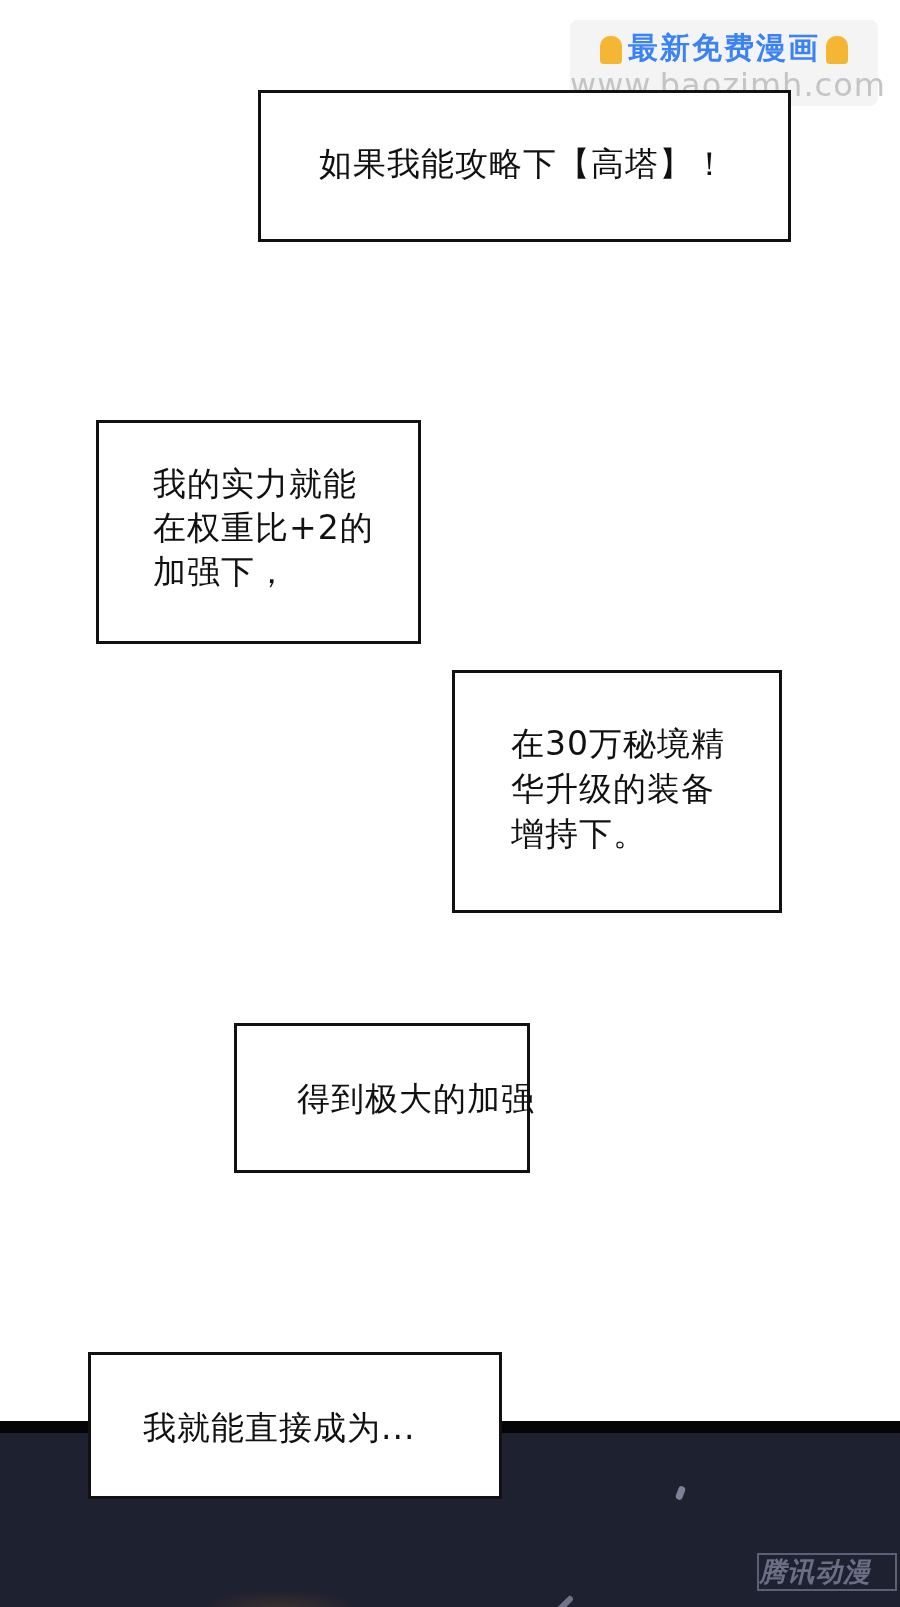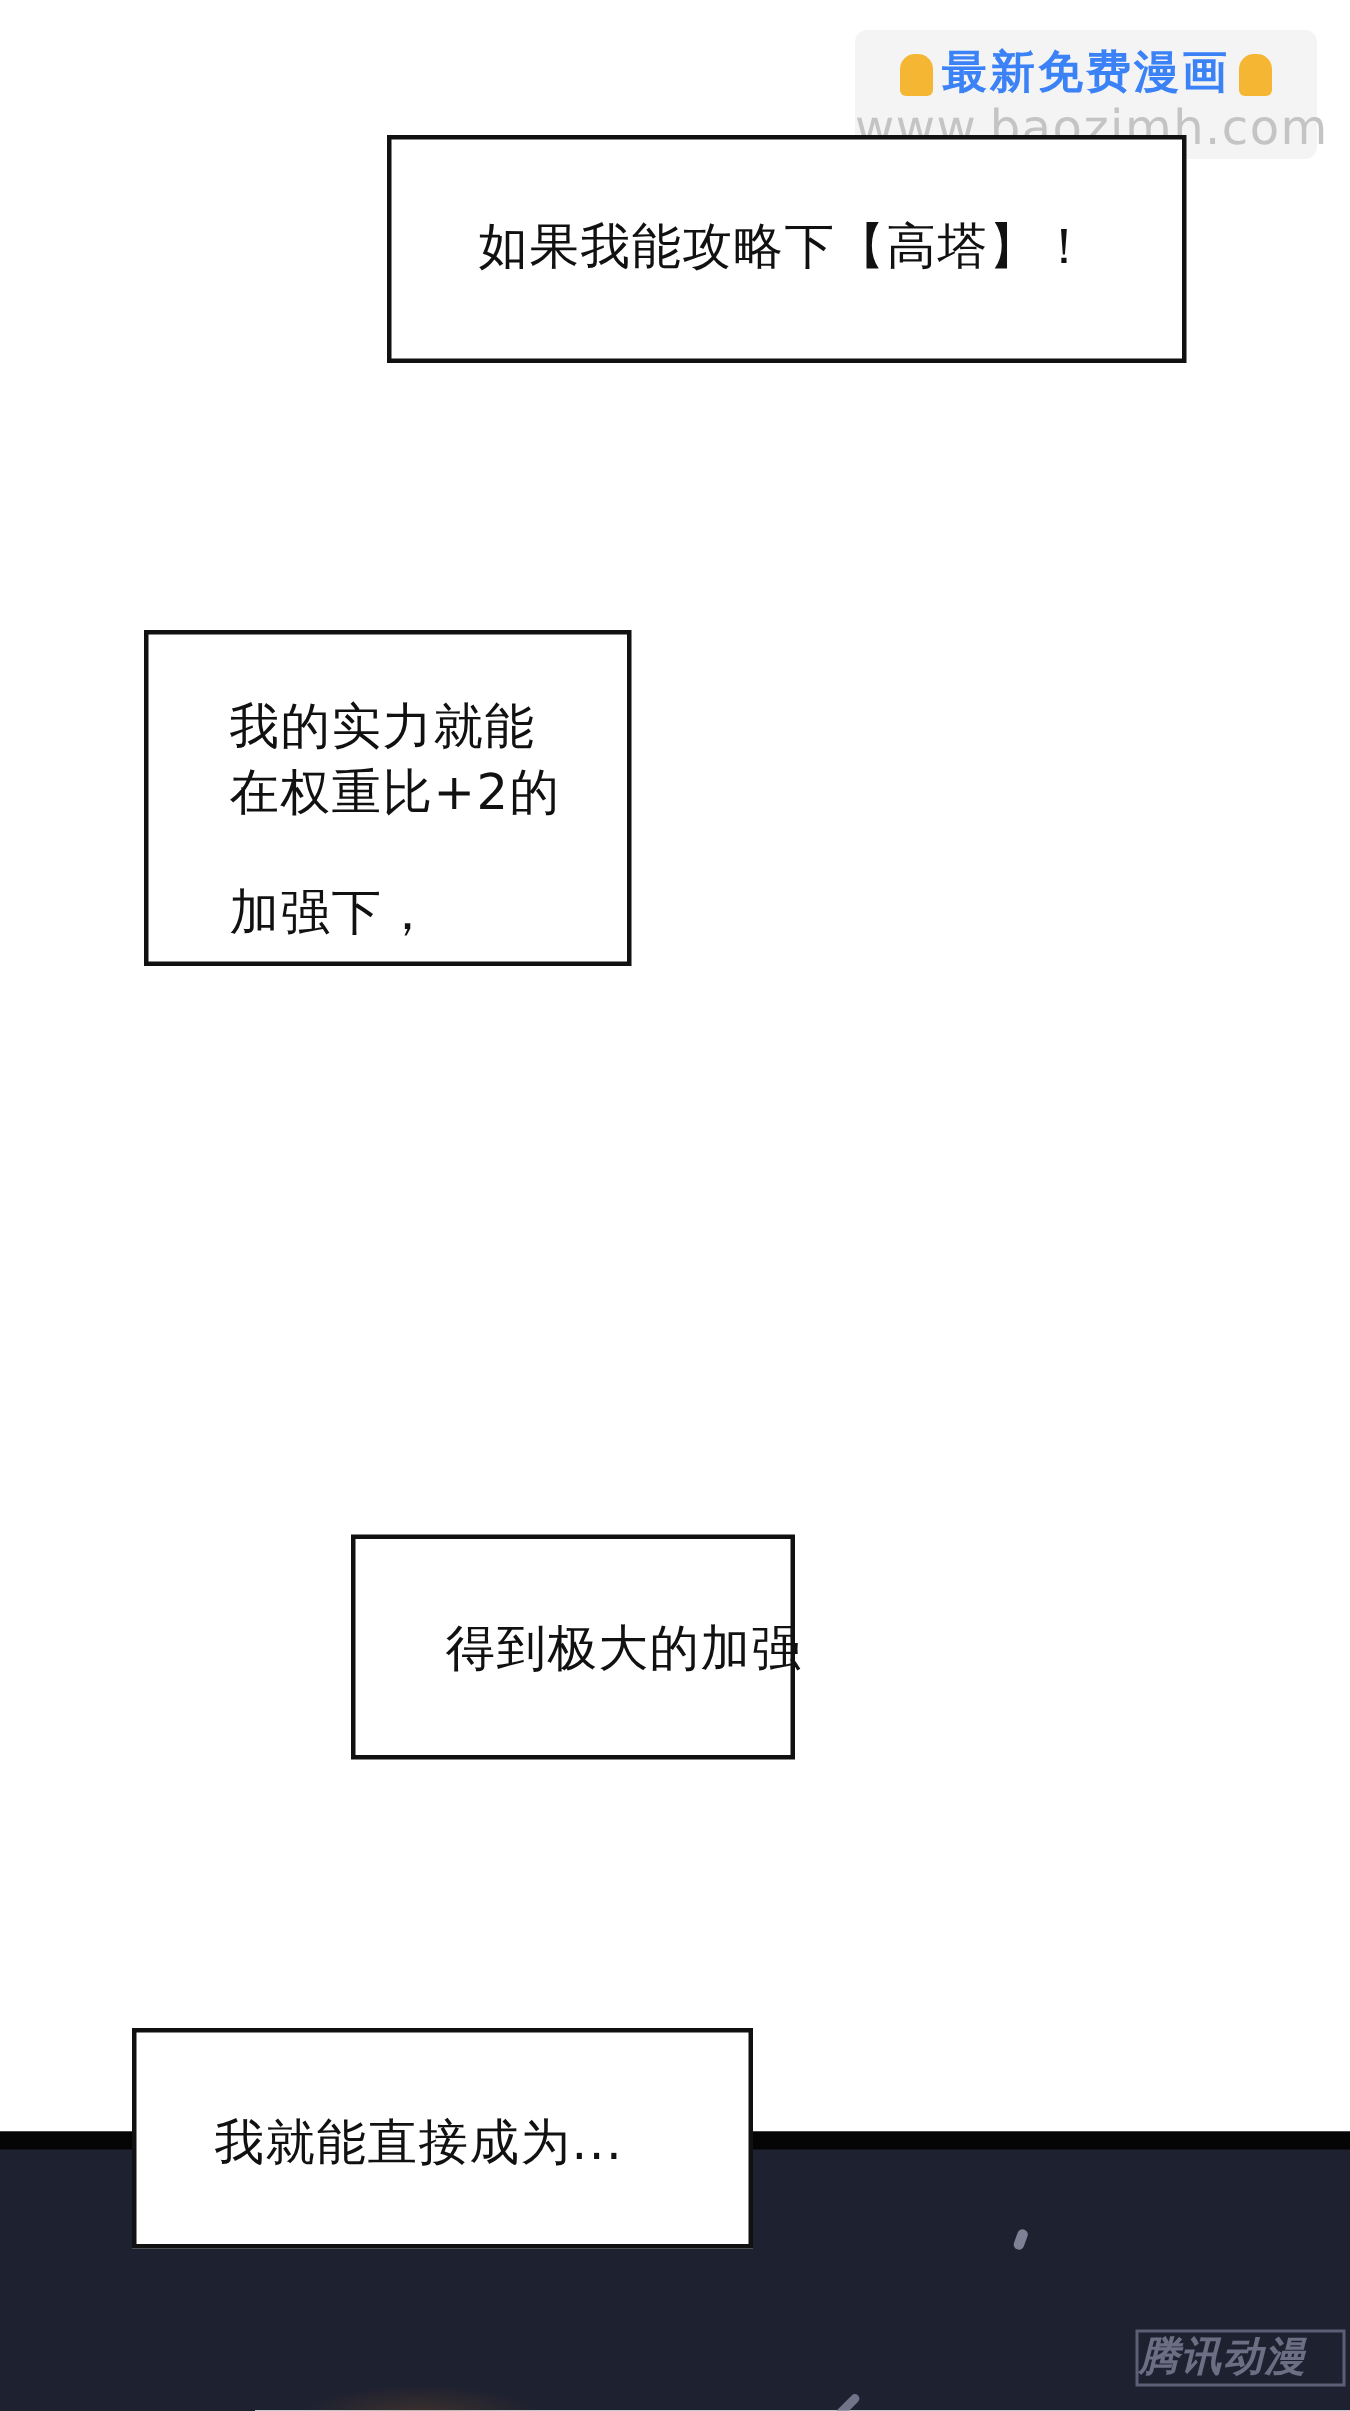--- a/index.html
+++ b/index.html
@@ -75,23 +75,28 @@
     <div class="line2">www.baozimh.com</div>
   </div>
 
   <div class="caption" style="left:258px; top:90px; width:533px; height:152px;">
     <div class="txt" style="left:58px; top:48px;">如果我能攻略下【高塔】！</div>
   </div>
 
   <div class="caption" style="left:96px; top:420px; width:325px; height:224px;">
     <div class="txt" style="left:54px; top:38px;">我的实力就能</div>
     <div class="txt" style="left:54px; top:82px;">在权重比+2的</div>
-    <div class="txt" style="left:54px; top:126px;margin-top:36px;">加强下，</div>
+    <div class="txt" style="left:54px; top:126px;">加强下，</div>
   </div>
 
+  <div class="caption" style="left:452px; top:670px; width:330px; height:243px;">
+    <div class="txt" style="left:56px; top:48px;">在30万秘境精</div>
+    <div class="txt" style="left:56px; top:93px;">华升级的装备</div>
+    <div class="txt" style="left:56px; top:138px;">增持下。</div>
+  </div>
 
   <div class="caption" style="left:234px; top:1023px; width:296px; height:150px;">
     <div class="txt" style="left:60px; top:50px;">得到极大的加强</div>
   </div>
 
   <div class="caption" style="left:88px; top:1352px; width:414px; height:147px;">
     <div class="txt" style="left:52px; top:50px;">我就能直接成为...</div>
   </div>
 
   <div class="wm-bottom">腾讯动漫</div>

